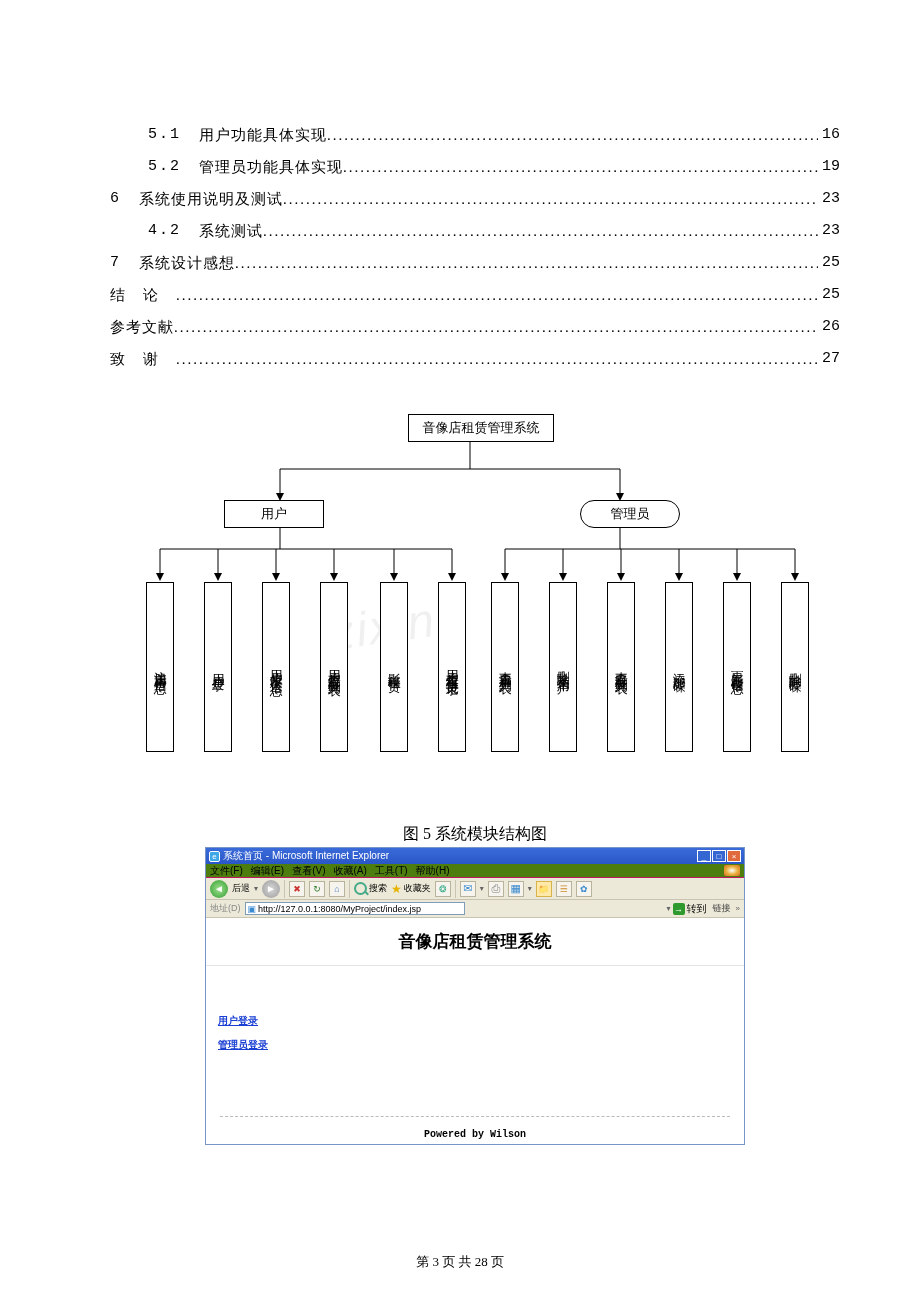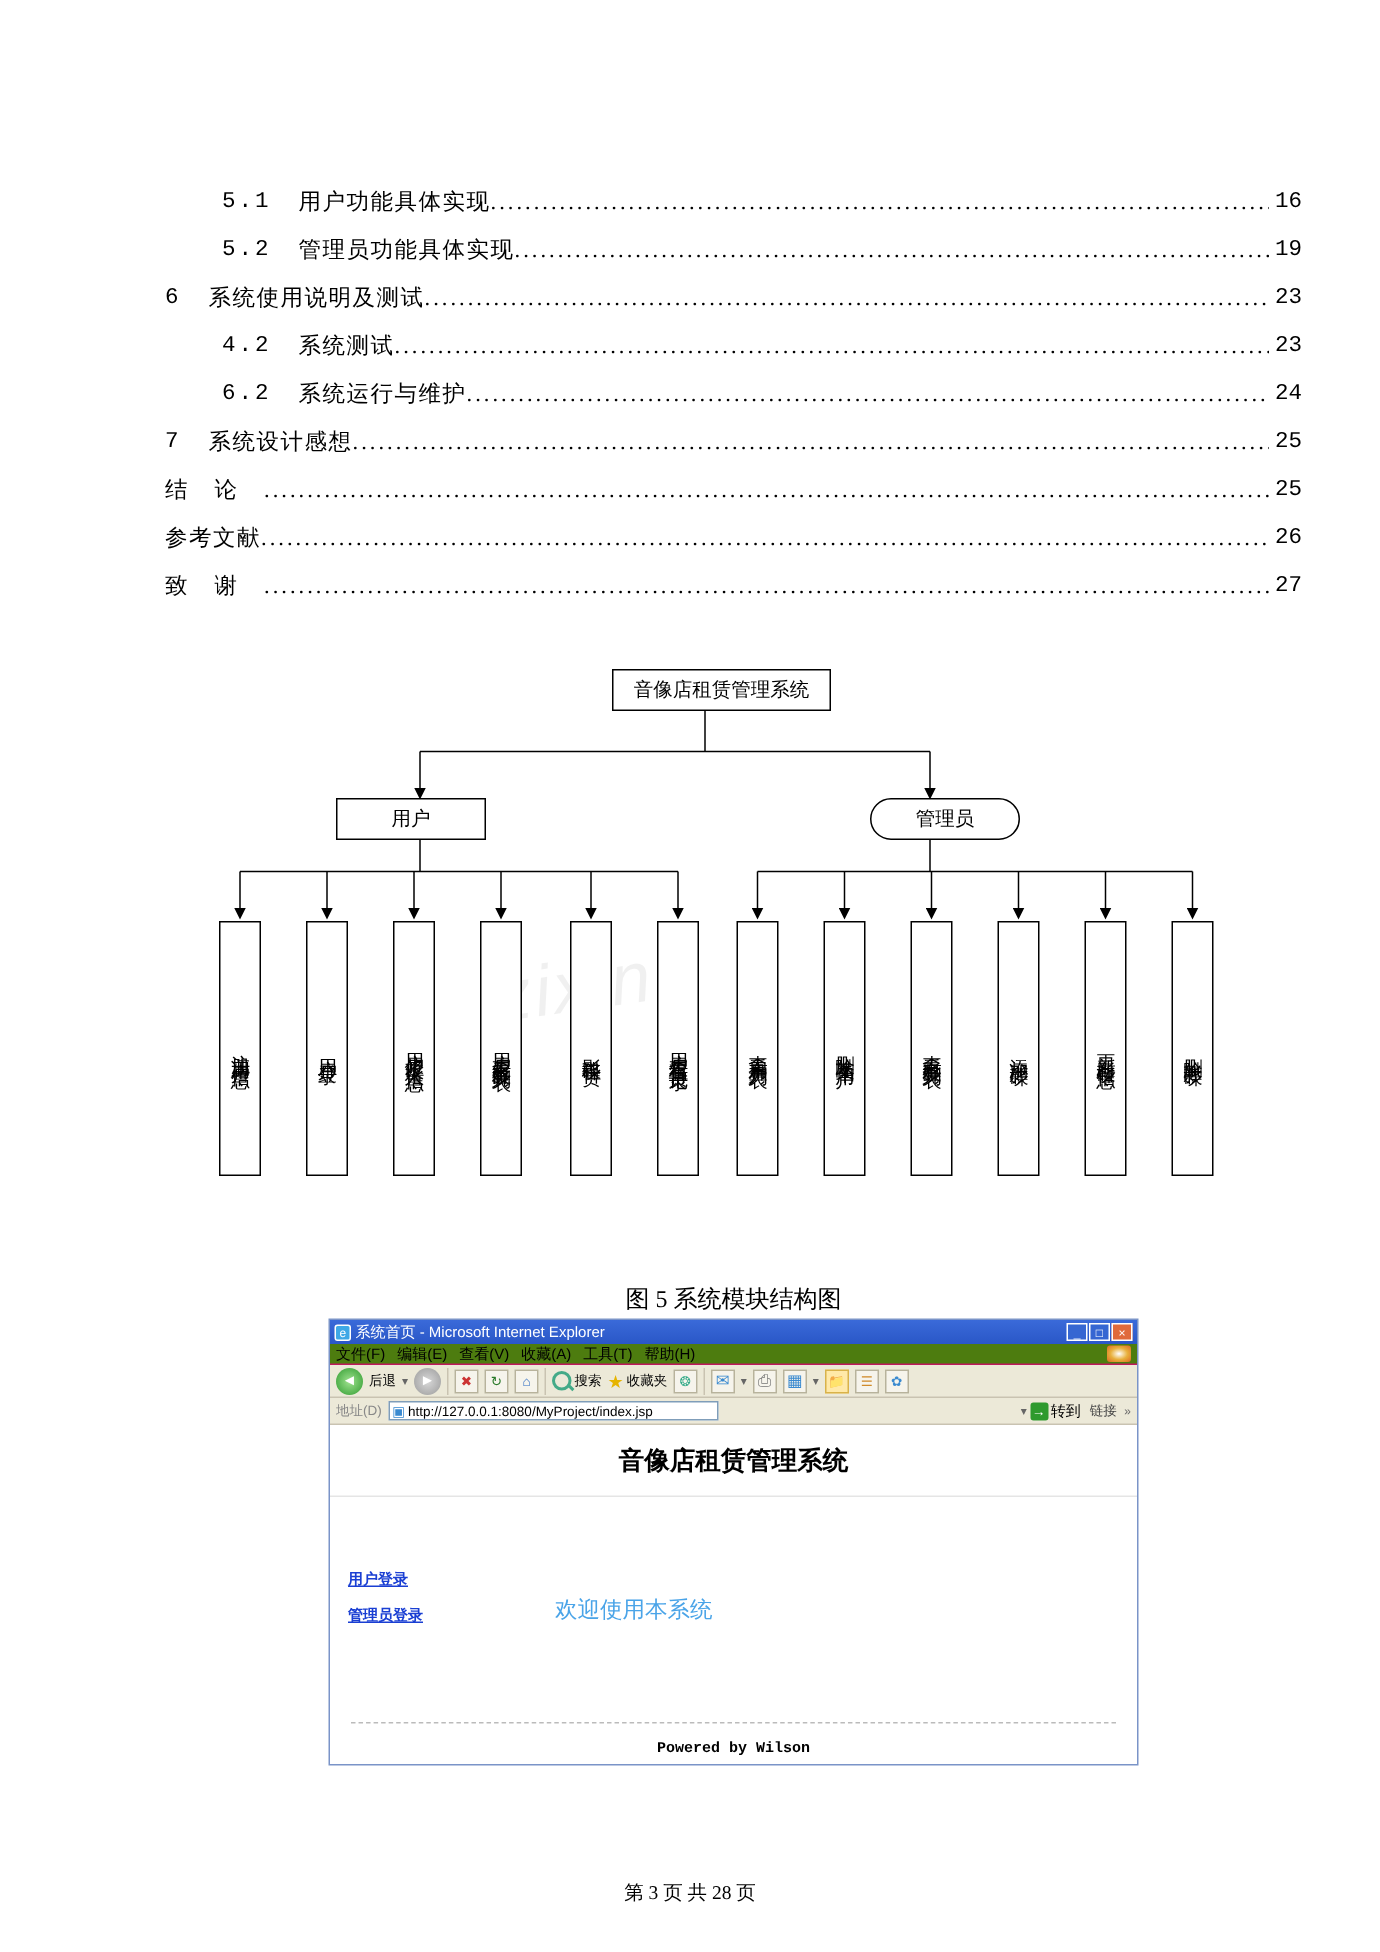--- a/index.html
+++ b/index.html
@@ -4,21 +4,21 @@
 <style>
   * { box-sizing: border-box; margin: 0; padding: 0; }
   body {
     width: 920px;
     height: 1301px;
     background: #fff;
     font-family: "SimSun", "Songti SC", serif;
     color: #000;
     position: relative;
   }
-  .page { padding: 120px 52px 0 110px; }
+  .page { padding: 120px 80px 0 110px; }
 
   
   .toc { font-size: 15px; line-height: 2.0; }
   .toc-row { display: flex; white-space: nowrap; margin-bottom: 2px; }
   .toc-indent-1 { padding-left: 38px; }
   .toc-num { margin-right: 18px; letter-spacing: 2px; font-family: "Courier New", monospace; }
   .toc-title { letter-spacing: 1px; }
   .toc-dots { flex: 1; overflow: hidden; letter-spacing: 2px; }
   .toc-dots::after { content: "................................................................................................................................"; }
   .toc-page { margin-left: 4px; font-family: "Courier New", monospace; }
@@ -141,26 +141,20 @@
       <span class="toc-title">系统使用说明及测试</span>
       <span class="toc-dots"></span>
       <span class="toc-page">23</span>
     </div>
     <div class="toc-row toc-indent-1">
       <span class="toc-num">4.2</span>
       <span class="toc-title">系统测试</span>
       <span class="toc-dots"></span>
       <span class="toc-page">23</span>
     </div>
-    <div class="toc-row toc-indent-1">
-      <span class="toc-num">6.2</span>
-      <span class="toc-title">系统运行与维护</span>
-      <span class="toc-dots"></span>
-      <span class="toc-page">24</span>
-    </div>
     <div class="toc-row">
       <span class="toc-num">7</span>
       <span class="toc-title">系统设计感想</span>
       <span class="toc-dots"></span>
       <span class="toc-page">25</span>
     </div>
     <div class="toc-row">
       <span class="toc-title toc-title-spaced">结论</span>
       <span class="toc-dots"></span>
       <span class="toc-page">25</span>
@@ -313,21 +307,20 @@
         <span style="font-size:8px;color:#666;margin-left:3px;">»</span>
       </div>
     </div>
     <div class="content">
       <div class="content-title">音像店租赁管理系统</div>
       <div class="content-body">
         <div class="leftnav">
           <a>用户登录</a>
           <a>管理员登录</a>
         </div>
-        <div class="welcome">欢迎使用本系统</div>
       </div>
       <div class="dashline"></div>
       <div class="footer-txt">Powered by Wilson</div>
     </div>
   </div>
 
 </div>
 
 <div class="pagenum">第 3 页 共 28 页</div>
 

